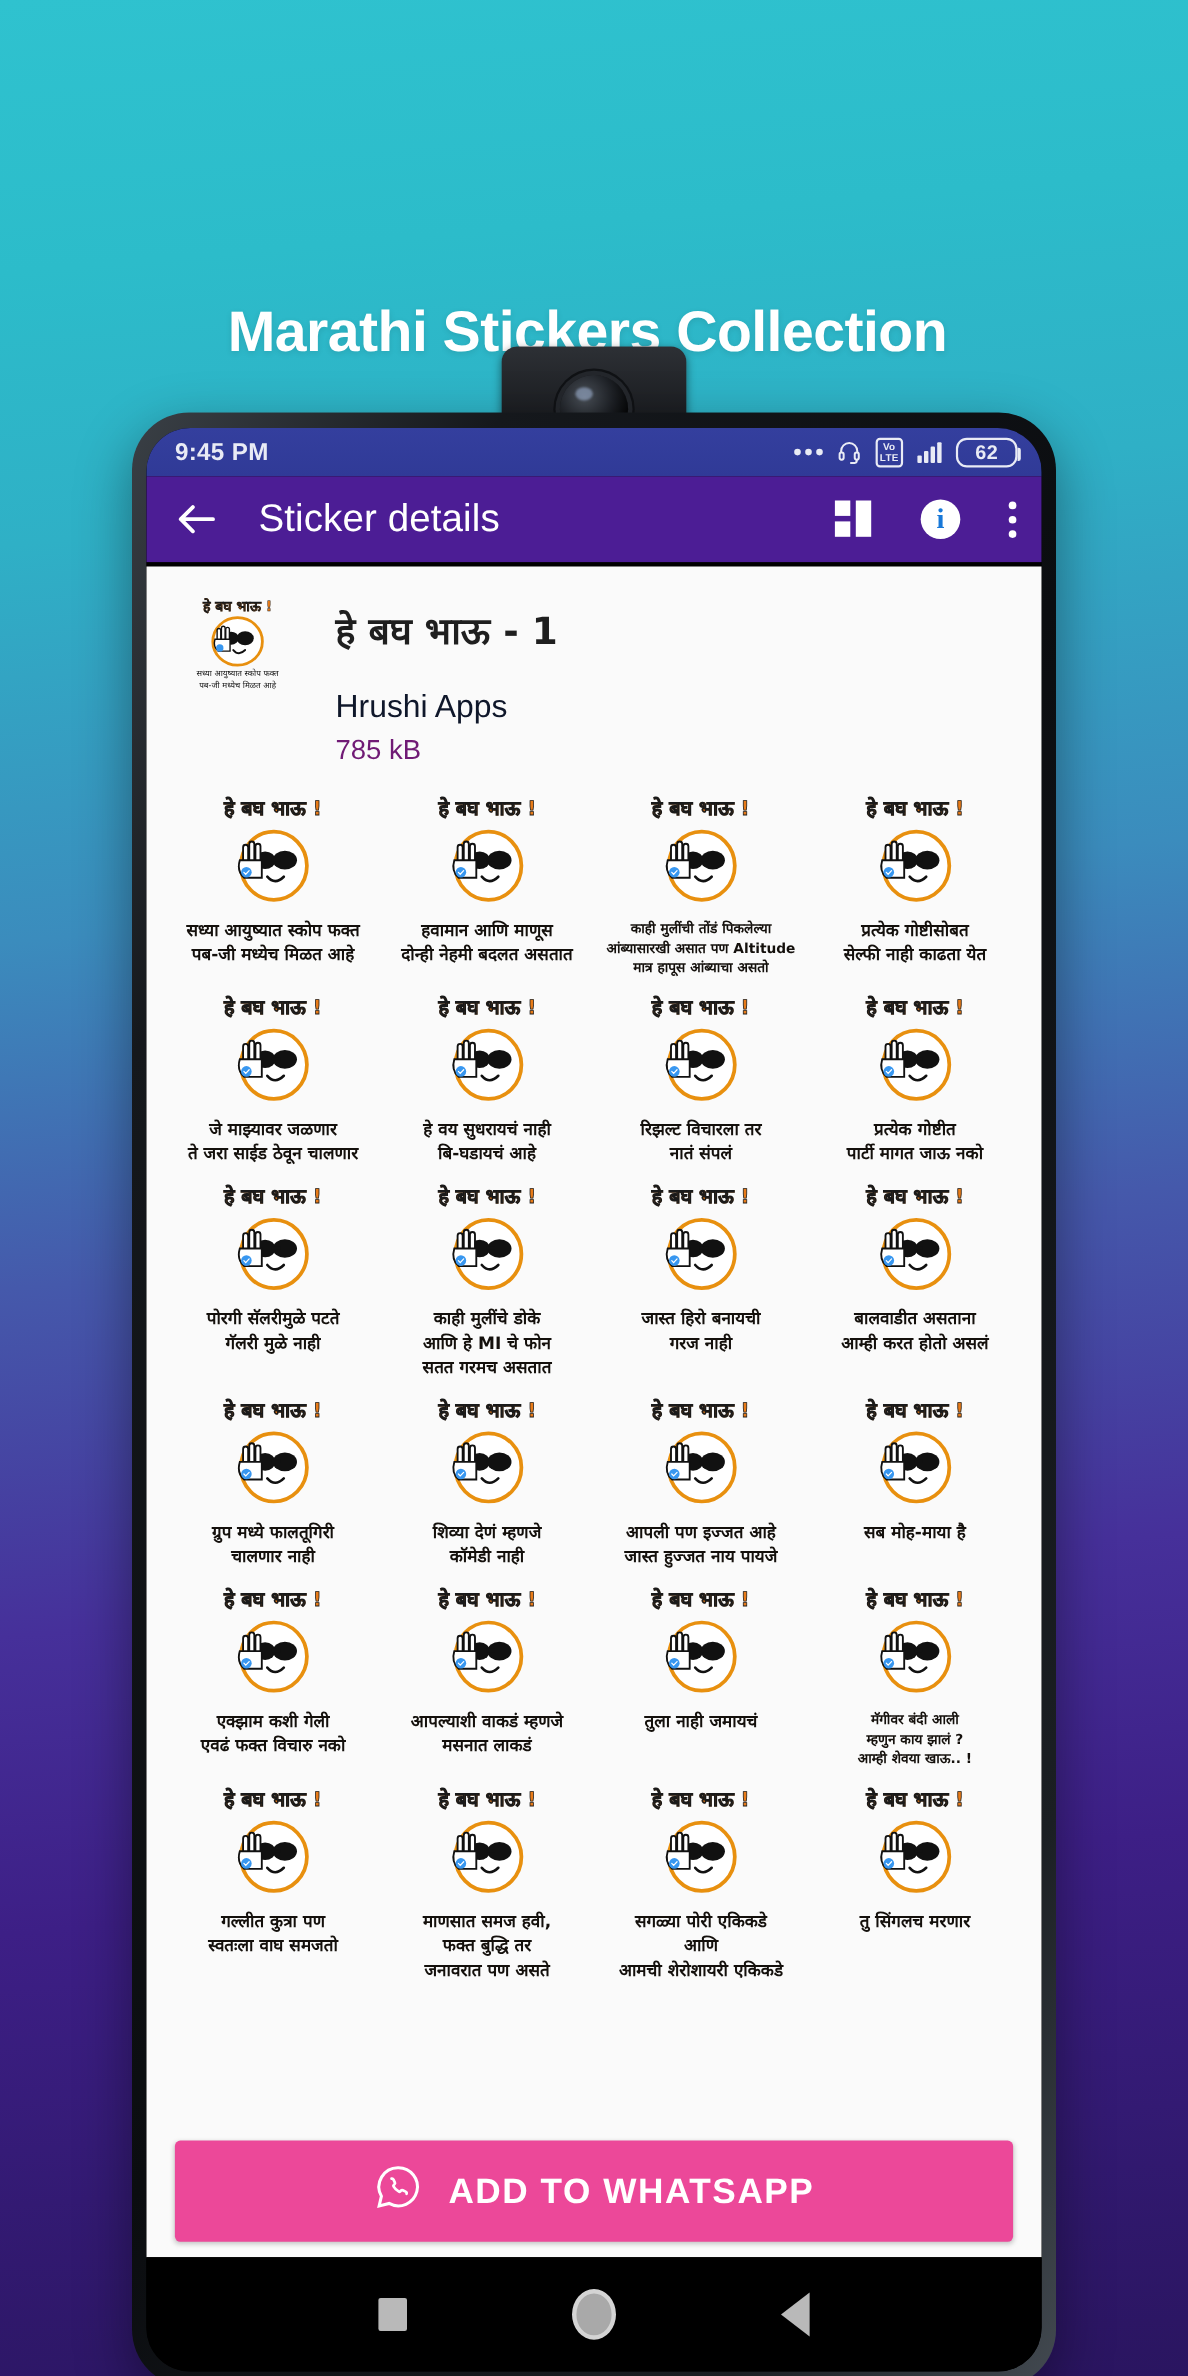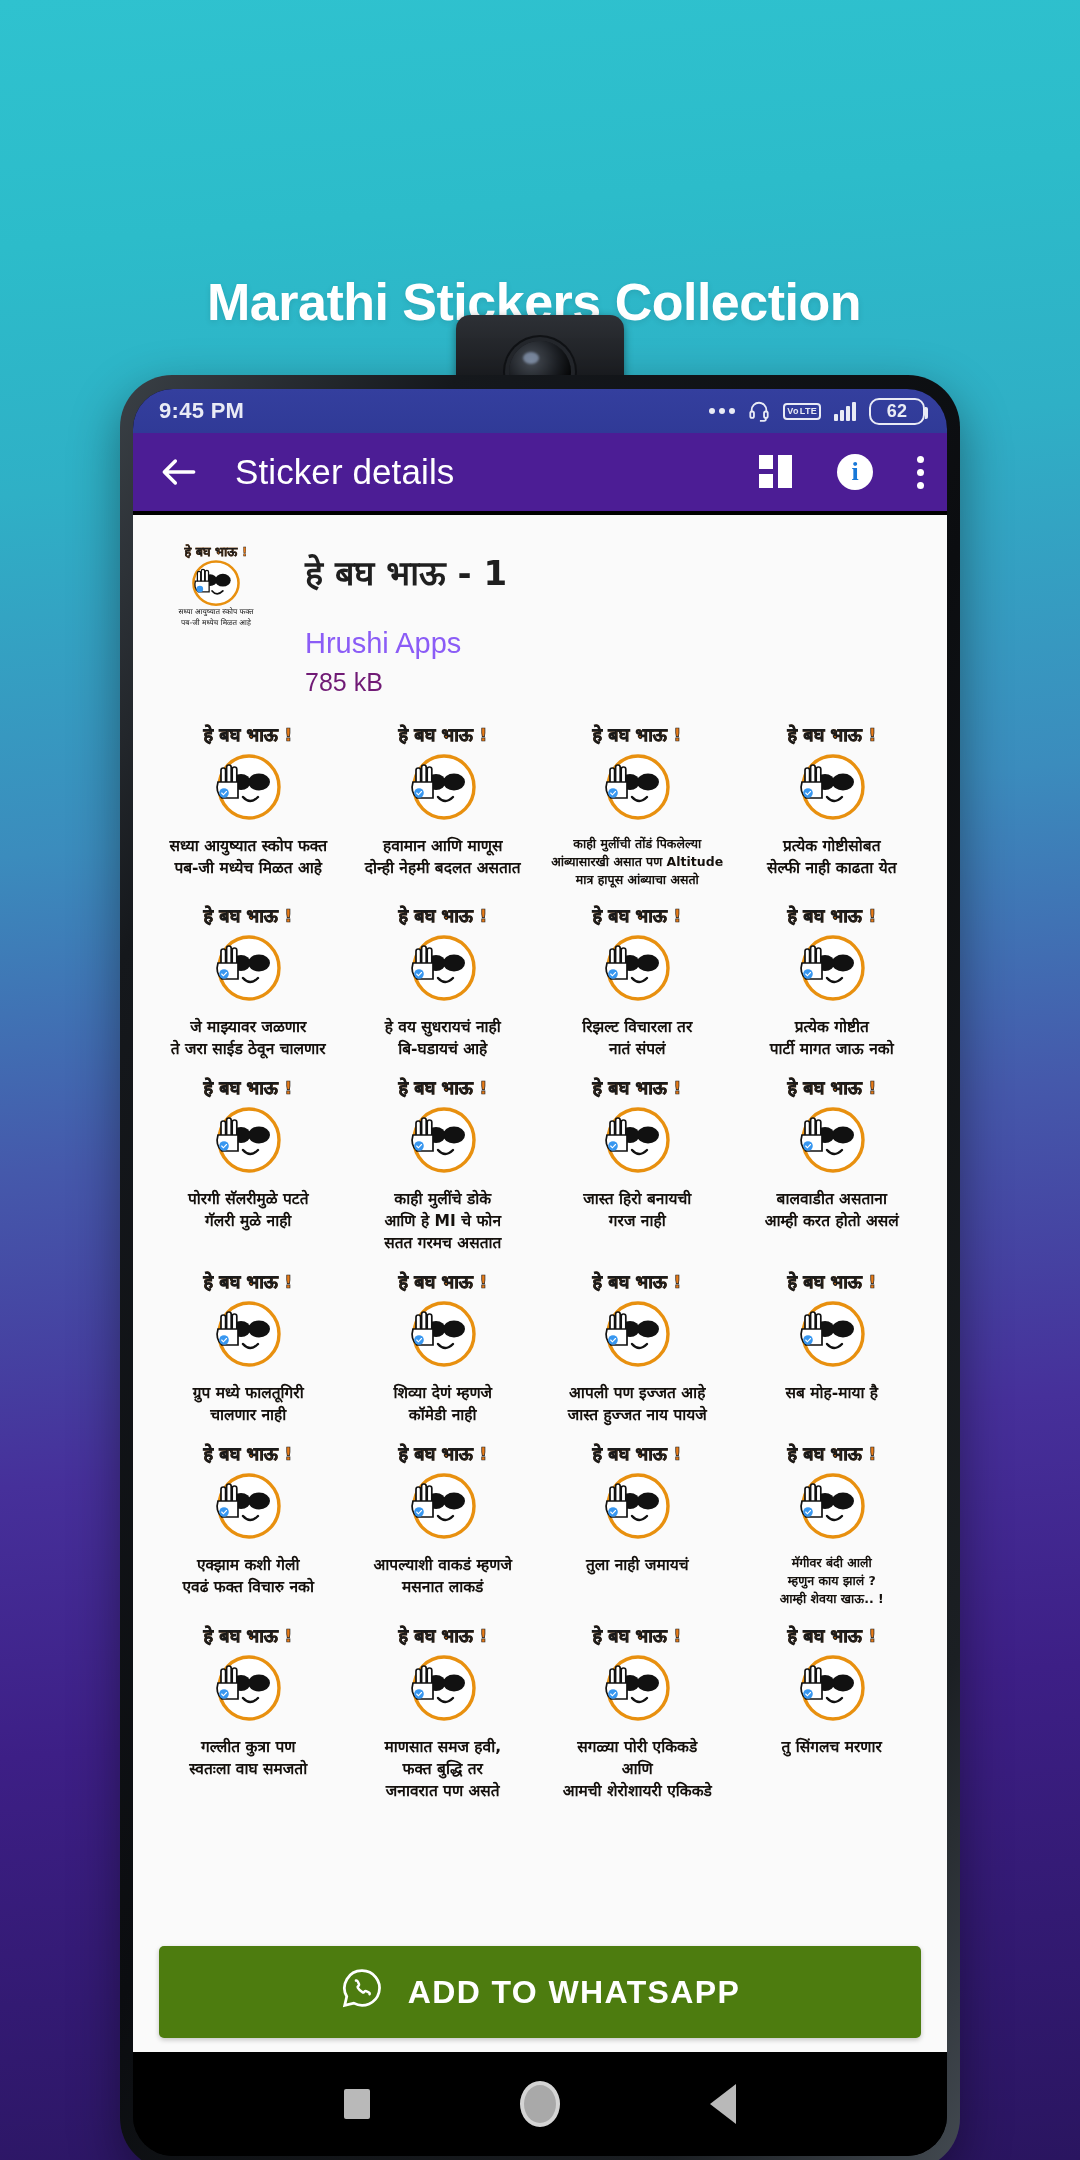--- a/index.html
+++ b/index.html
@@ -85,21 +85,21 @@
     letter-spacing:0.3px;
   }
   .sb-spacer{flex:1;}
   .sb-right{display:flex; align-items:center; gap:13px;}
   .sb-dots{display:flex; gap:4px;}
   .sb-dots i{width:6px;height:6px;border-radius:50%;background:#e9ebf5;display:block;}
   .volte{
     border:2px solid #e9ebf5; border-radius:4px;
     font-size:9px; line-height:9px; font-weight:bold;
     padding:2px 2px; text-align:center;
-    display:flex; flex-direction:row; gap:1px;
+    display:flex; flex-direction:column; gap:1px;
     color:#e9ebf5;
   }
   .bars{display:flex; align-items:flex-end; gap:2px; height:20px;}
   .bars i{width:4px;background:#e9ebf5;display:block;border-radius:1px;}
   .bars i:nth-child(1){height:7px;}
   .bars i:nth-child(2){height:11px;}
   .bars i:nth-child(3){height:15px;}
   .bars i:nth-child(4){height:19px;}
   .batt{
     border:2px solid #e9ebf5; border-radius:10px;
@@ -154,21 +154,21 @@
     overflow:hidden;
   }
   .pack-header{display:flex; padding:24px 34px 4px 34px;}
   .pack-thumb{width:98px;height:98px;flex:none;}
   .pack-meta{margin-left:40px;}
   .pack-name{
     font-size:34px; color:#1f1f1f; font-weight:600;
     font-family:"DejaVu Sans", sans-serif;
     margin-top:10px;
   }
-  .pack-pub{font-size:29px;color:#8b5cf6;margin-top:32px;}
+  .pack-pub{font-size:29px;color:#0f172a;margin-top:32px;}
   .pack-size{font-size:25px;color:#701a75;margin-top:8px;}
 
   .sticker-grid{
     display:grid;
     grid-template-columns:repeat(4,1fr);
     padding:14px 18px 0 18px;
     row-gap:6px;
   }
   .sticker-cell{
     display:flex; flex-direction:column; align-items:center;
@@ -185,21 +185,21 @@
     margin-top:2px;
     width:178px;
     font-weight:600;
   }
   .sticker-text.small{font-size:12.5px;}
 
   
   .wa-btn{
     position:absolute;
     left:26px; right:26px; bottom:118px;
-    height:92px; background:#4d7c0f;
+    height:92px; background:#ec4899;
     border-radius:5px;
     display:flex; align-items:center; justify-content:center;
     gap:24px;
     color:#fff; font-size:32px; font-weight:bold;
     letter-spacing:1.4px;
     box-shadow:0 2px 5px rgba(0,0,0,0.22);
     cursor:pointer;
   }
 
   

